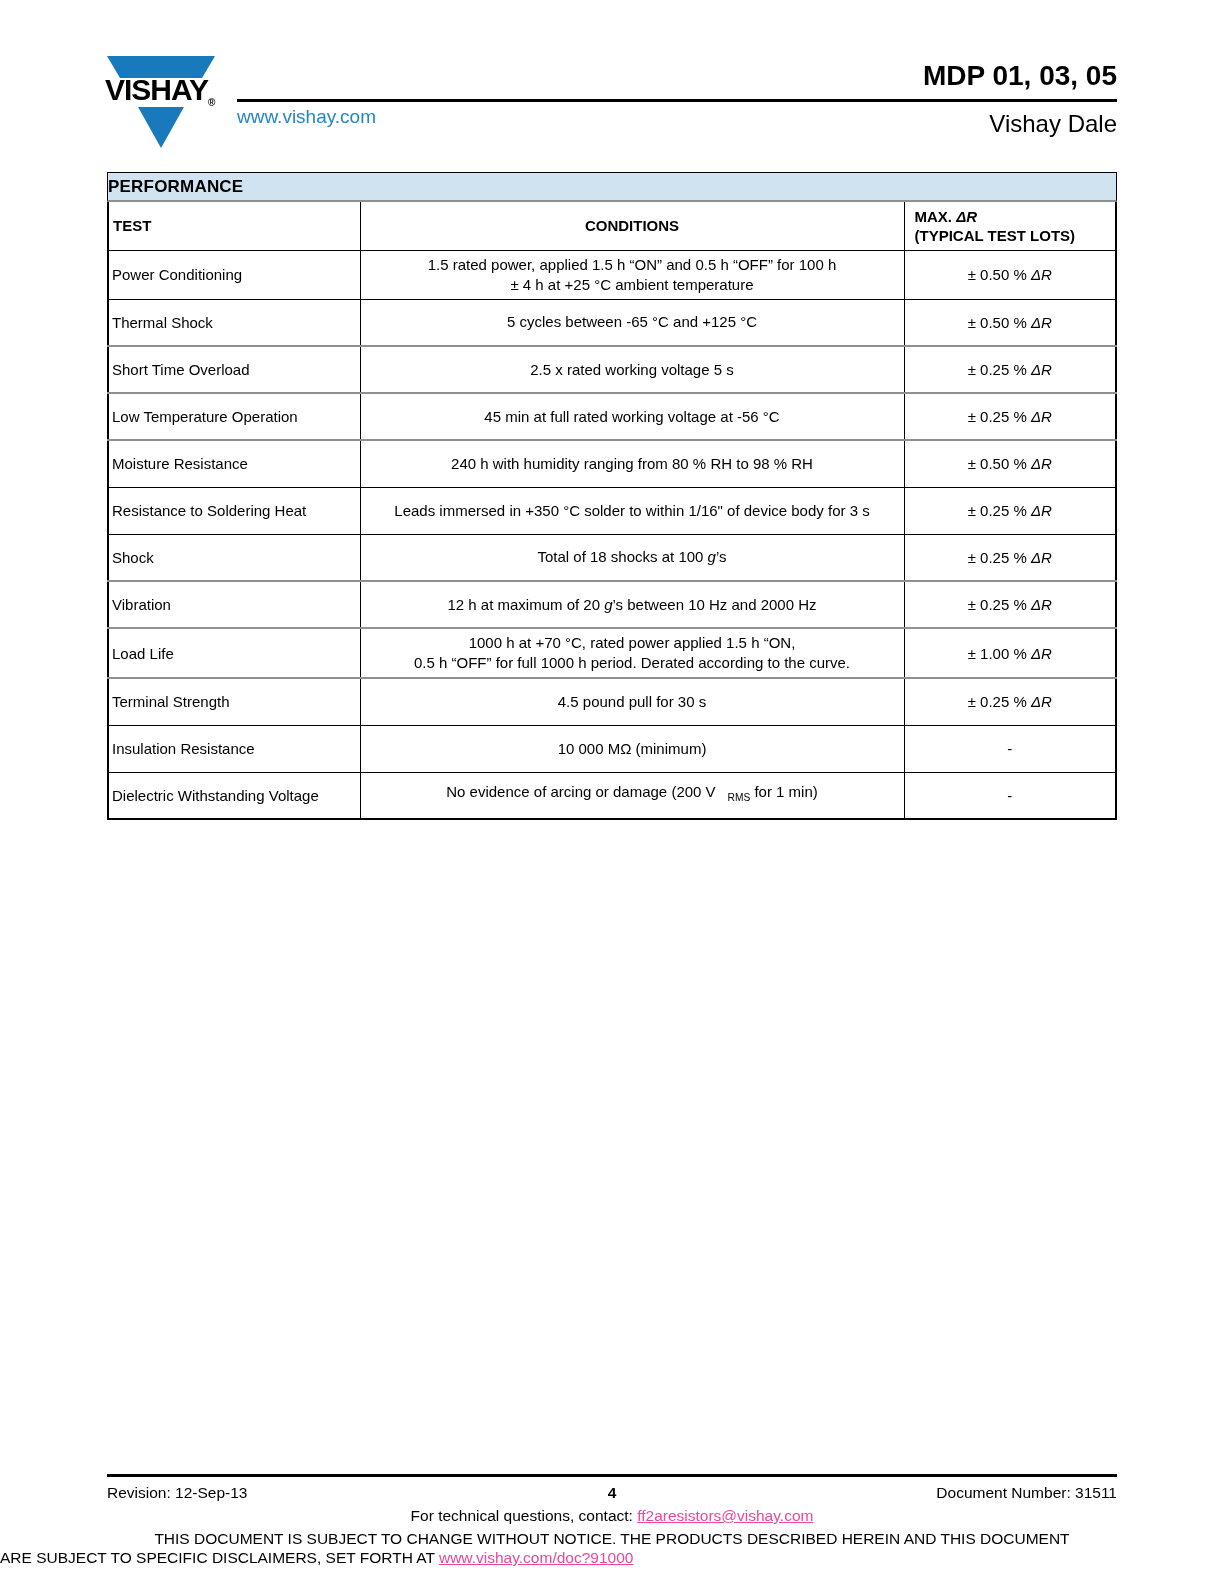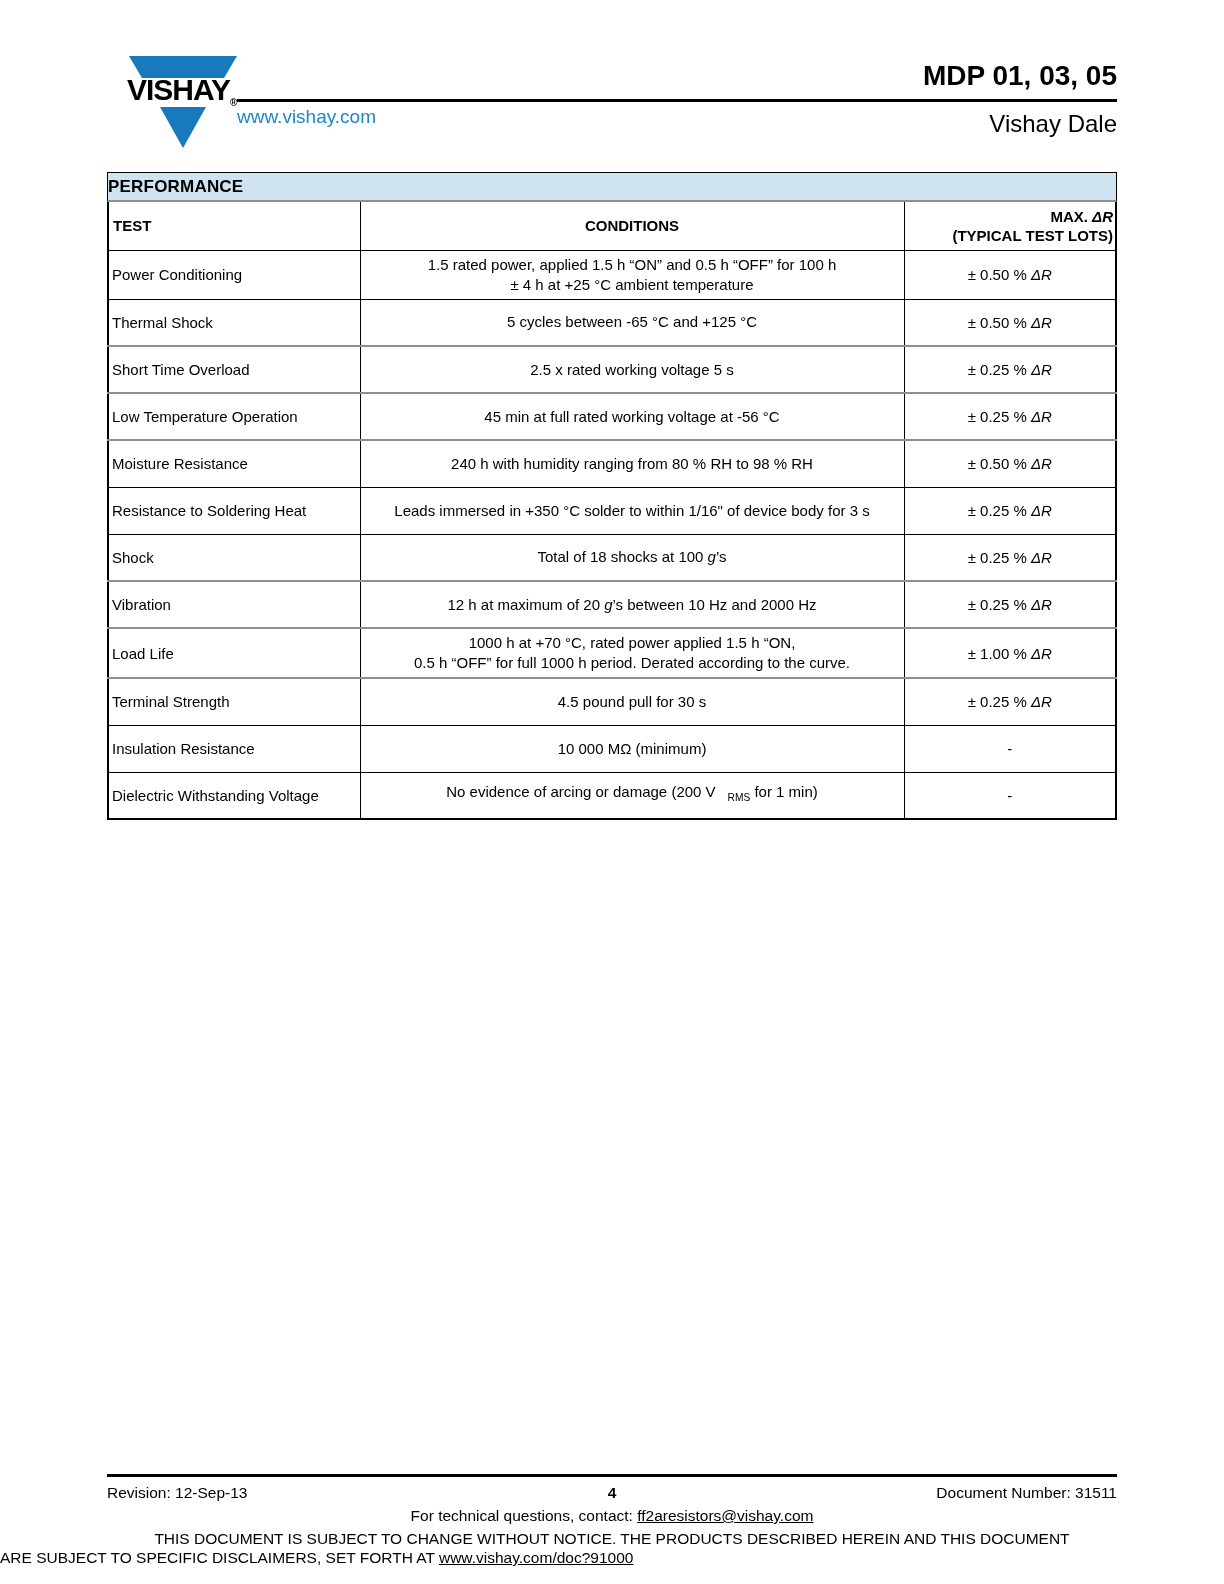--- a/index.html
+++ b/index.html
@@ -1,21 +1,21 @@
 <!DOCTYPE html>
 <html><head>
 <meta charset="utf-8">
 <style>
   * { box-sizing: border-box; }
   html,body { margin:0; padding:0; background:#e8e8e8; }
   body { font-family:"Liberation Sans", sans-serif; color:#000; }
   .page { position:relative; width:1224px; height:1584px; background:#ffffff; margin:0 auto; overflow:hidden; }
 
   
-  .logo { position:absolute; left:107px; top:56px; width:130px; height:95px;margin-left:22px; }
+  .logo { position:absolute; left:107px; top:56px; width:130px; height:95px; }
   .logo-top { position:absolute; left:0; top:0; width:108px; height:22px; background:#1879bd;
               clip-path:polygon(0 0,100% 0,88% 100%,12% 100%); }
   .logo-text { position:absolute; left:-2px; top:19px; font-size:30px; font-weight:bold;
                letter-spacing:-1px; line-height:30px; white-space:nowrap; }
   .logo-text .reg { font-size:10px; letter-spacing:0; vertical-align:-6px; }
   .logo-bottom { position:absolute; left:31px; top:51px; width:46px; height:41px; background:#1879bd;
                  clip-path:polygon(0 0,100% 0,50% 100%); }
   .hdr-rule { position:absolute; left:237px; top:99px; width:880px; height:3px; background:#000; }
   .website { position:absolute; left:237px; top:106px; font-size:19px; color:#2287c7; text-decoration:none; }
   .product { position:absolute; right:107px; top:60px; font-size:28px; font-weight:bold; white-space:nowrap; }
@@ -26,21 +26,21 @@
   .banner { height:30px; line-height:27px; background:#cfe3f1; border:1px solid #000;
             border-bottom:2px solid #8f8f8f; font-weight:bold; font-size:17px; 
             letter-spacing:0.2px; }
   table { width:100%; border-collapse:collapse; table-layout:fixed;
           border:2px solid #000; border-top:none; }
   col.w1 { width:252px; } col.w2 { width:544px; } col.w3 { width:212px; }
   th, td { border-left:1px solid #000; border-right:1px solid #000; padding:4px 6px; }
   thead th { border-bottom:1px solid #000; height:48px; font-size:15px; }
   th.c-test { text-align:left; padding-left:4px; }
   th.c-cond { text-align:center; }
-  th.c-max  { text-align:right; line-height:19px; padding:0 2px; }
+  th.c-max  { text-align:left; line-height:19px; padding:0 10px; }
   tbody td { font-size:15px; border-top:1px solid #000; }
   tbody tr { height:47px; }
   tbody tr.tall { height:49px; }
   tbody tr:nth-child(3) td, tbody tr:nth-child(4) td, tbody tr:nth-child(5) td,
   tbody tr:nth-child(8) td, tbody tr:nth-child(9) td, tbody tr:nth-child(10) td
   { border-top:2px solid #8f8f8f; }
   td.c-test { text-align:left; padding-left:3px; }
   td.c-cond { text-align:center; line-height:20px; }
   td.c-max  { text-align:center; }
   .it { font-style:italic; }
@@ -48,21 +48,21 @@
 
   
   .foot-rule { position:absolute; left:107px; top:1474px; width:1010px; height:3px; background:#000; }
   .foot-row { position:absolute; left:107px; top:1484px; width:1010px; height:20px; font-size:15.5px; }
   .foot-row .rev { position:absolute; left:0; top:0; }
   .foot-row .pageno { position:absolute; left:0; top:0; width:100%; text-align:center; font-weight:bold; }
   .foot-row .docnum { position:absolute; right:0; top:0; }
   .contact { position:absolute; left:0; top:1507px; width:1224px; text-align:center; font-size:15.5px; }
   .disc1 { position:absolute; left:0; top:1530px; width:1224px; text-align:center; font-size:15.5px; }
   .disc2 { position:absolute; left:0; top:1549px; width:1224px; text-align:left; font-size:15.5px; }
-  a.blue { color:#000000; text-decoration:underline; }
+  a.blue { color:#ec4899; text-decoration:underline; }
 </style>
 </head>
 <body>
 
 <div class="page">
 
   <div class="logo">
     <div class="logo-top"></div>
     <div class="logo-text"><span>VISHAY</span><span class="reg">®</span></div>
     <div class="logo-bottom"></div>

